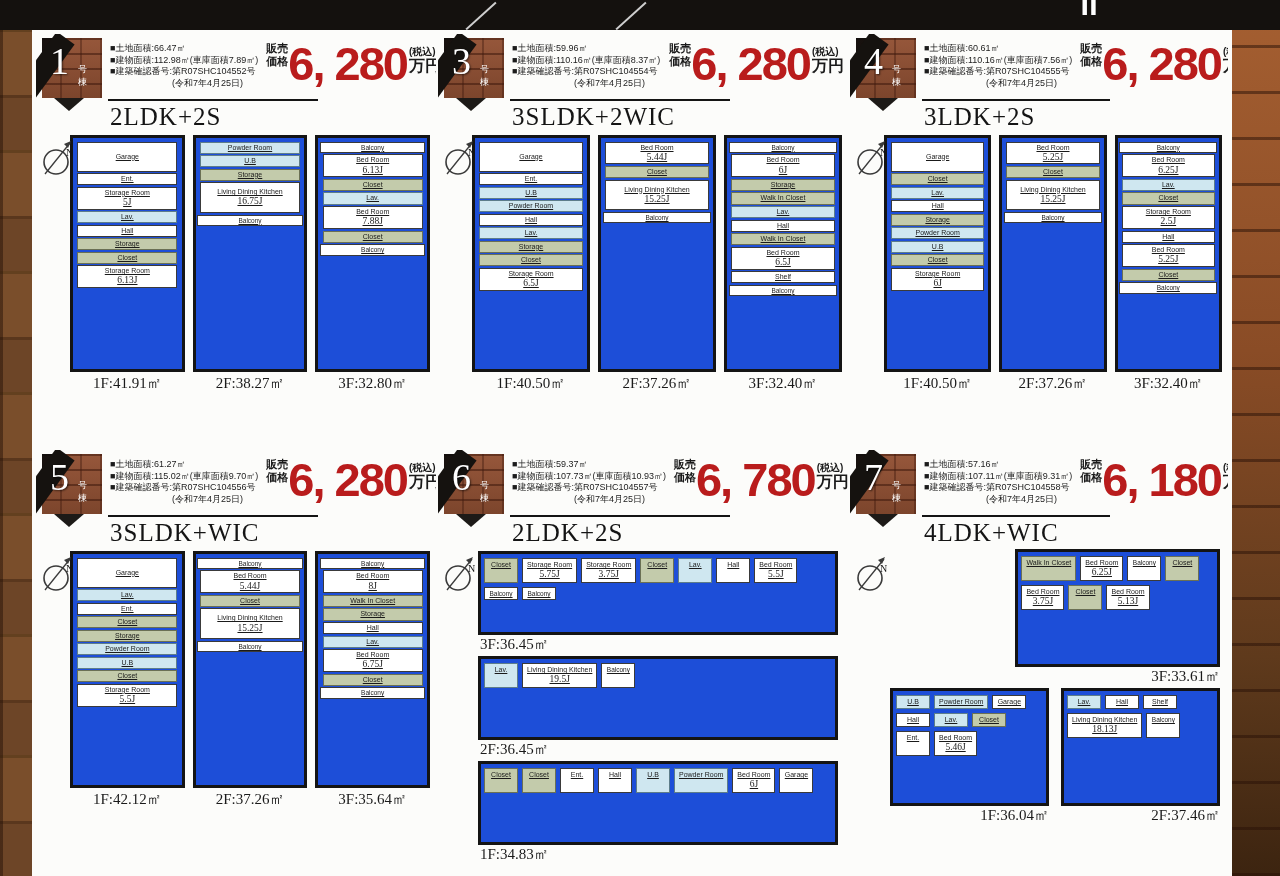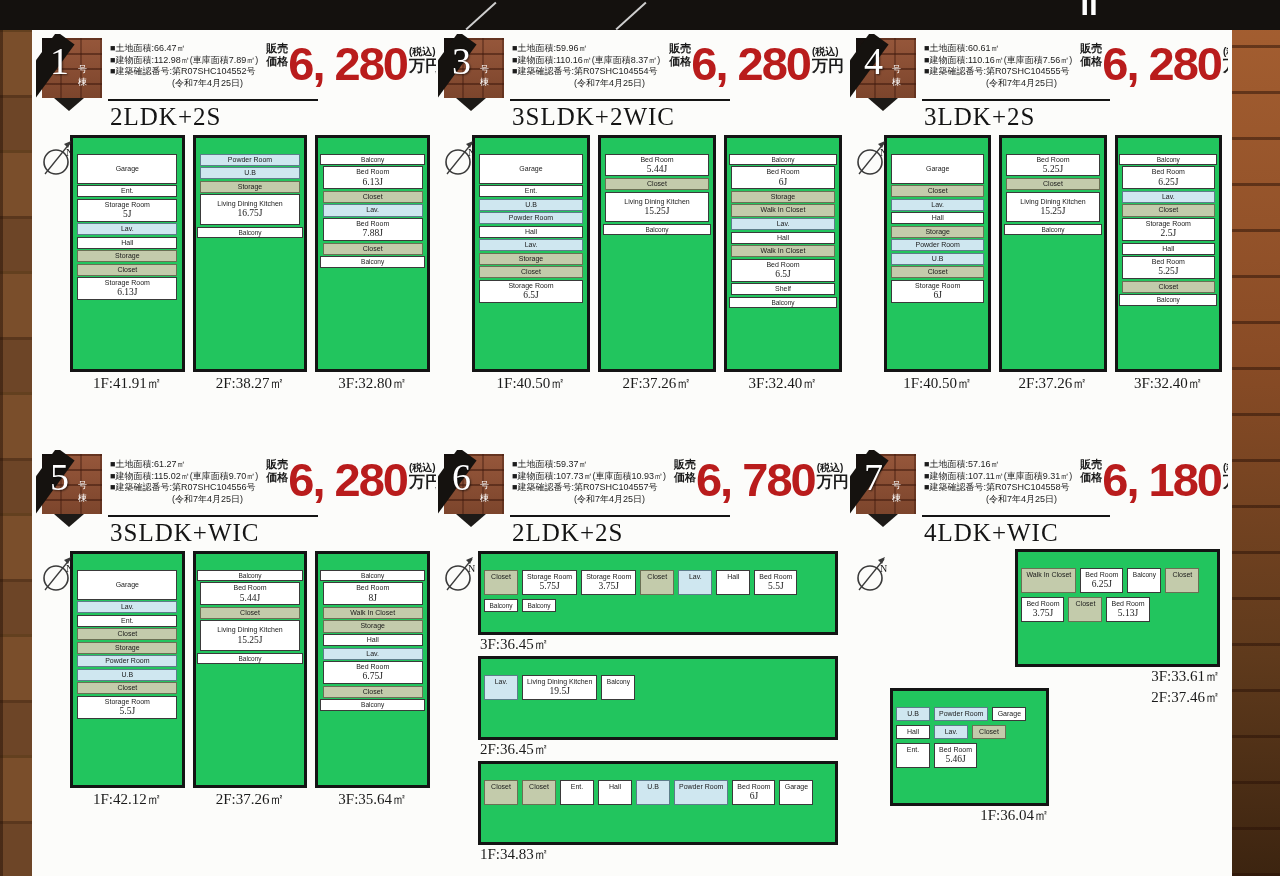--- a/index.html
+++ b/index.html
@@ -60,21 +60,21 @@
   .p-suf .man { display:block; font-size:16px; font-weight:bold; }
 
   .head-rule { border-bottom:2.5px solid #141414; margin:1px 118px 2px 72px; }
   .plan-type { margin:1px 0 2px 74px; font-family:"Liberation Serif",serif;
     font-size:25px; letter-spacing:1px; color:#141414; }
 
   .compass { position:absolute; left:4px; top:102px; width:36px; height:42px; }
 
   .plans-tall { display:flex; gap:8px; margin:4px 6px 0 34px; height:258px; }
   .plan-col { flex:1 1 0; display:flex; flex-direction:column; min-width:0; }
-  .plan-box { flex:1 1 auto; border:3px solid #141414; background:#22c55e; padding:14px 1px; overflow:hidden; }
+  .plan-box { flex:1 1 auto; border:3px solid #141414; background:#1d4ed8; padding:2px 1px; overflow:hidden;text-decoration:underline; }
   .plan-caption { font-size:15px; text-align:center; padding-top:2px; font-family:"Liberation Serif",serif; }
 
   .room { display:block; width:94%; margin:1.5px auto; border:1px solid #3a3a3a; background:#fff;
     text-align:center; font-size:7px; line-height:1.15; padding:1px 0; overflow:hidden; }
   .room-name { display:block; }
   .room-size { display:block; font-size:9.5px; font-family:"Liberation Serif",serif; }
   .room-g { background:#c3cbab; border-color:#6a7054; }
   .room-b { background:#cfe7f0; border-color:#5d7d8a; }
   .room-bal { width:99%; font-size:6.5px; padding:1px 0; }
   .room-garage { padding:10px 0; }
@@ -793,20 +793,38 @@
                     <span class="room-name">Ent.</span>
                   </div>
                   <div class="room room-w">
                     <span class="room-name">Bed Room</span>
                     <span class="room-size">5.46J</span>
                   </div>
                 </div>
                 <div class="plan-caption">1F:36.04㎡</div>
               </div>
               <div class="plan-col">
+                <div class="plan-box">
+                  <div class="room room-b">
+                    <span class="room-name">Lav.</span>
+                  </div>
+                  <div class="room room-w">
+                    <span class="room-name">Hall</span>
+                  </div>
+                  <div class="room room-w">
+                    <span class="room-name">Shelf</span>
+                  </div>
+                  <div class="room room-w room-main">
+                    <span class="room-name">Living Dining Kitchen</span>
+                    <span class="room-size">18.13J</span>
+                  </div>
+                  <div class="room room-bal">
+                    <span class="room-name">Balcony</span>
+                  </div>
+                </div>
                 <div class="plan-caption">2F:37.46㎡</div>
               </div>
             </div>
           </div>
         </div>
       </div>
   </div>
 </div>
 
 </body></html>

